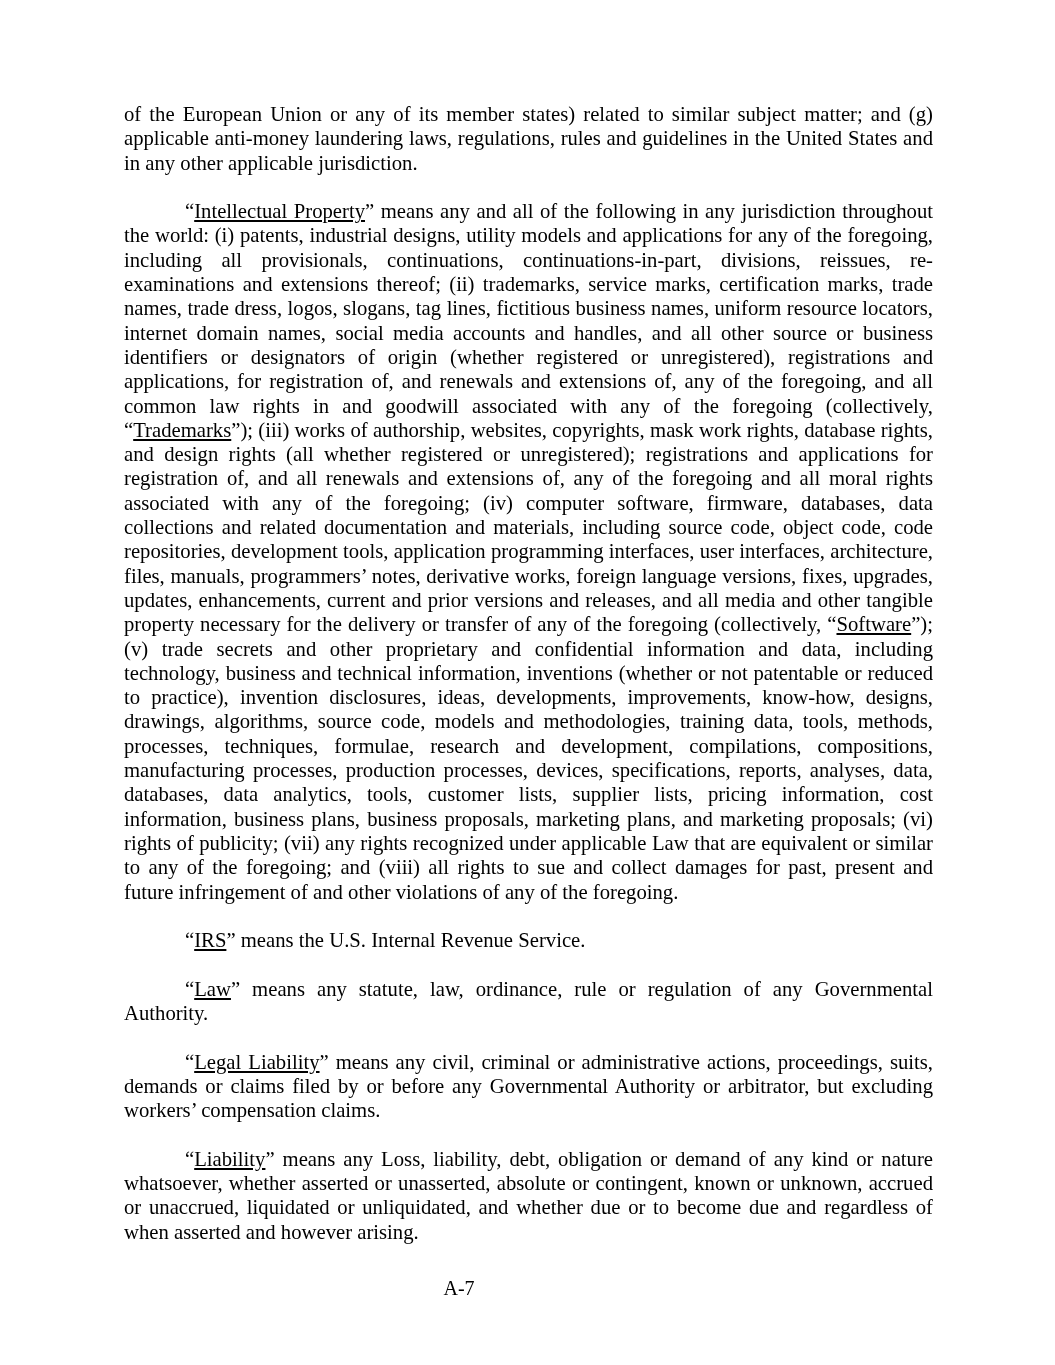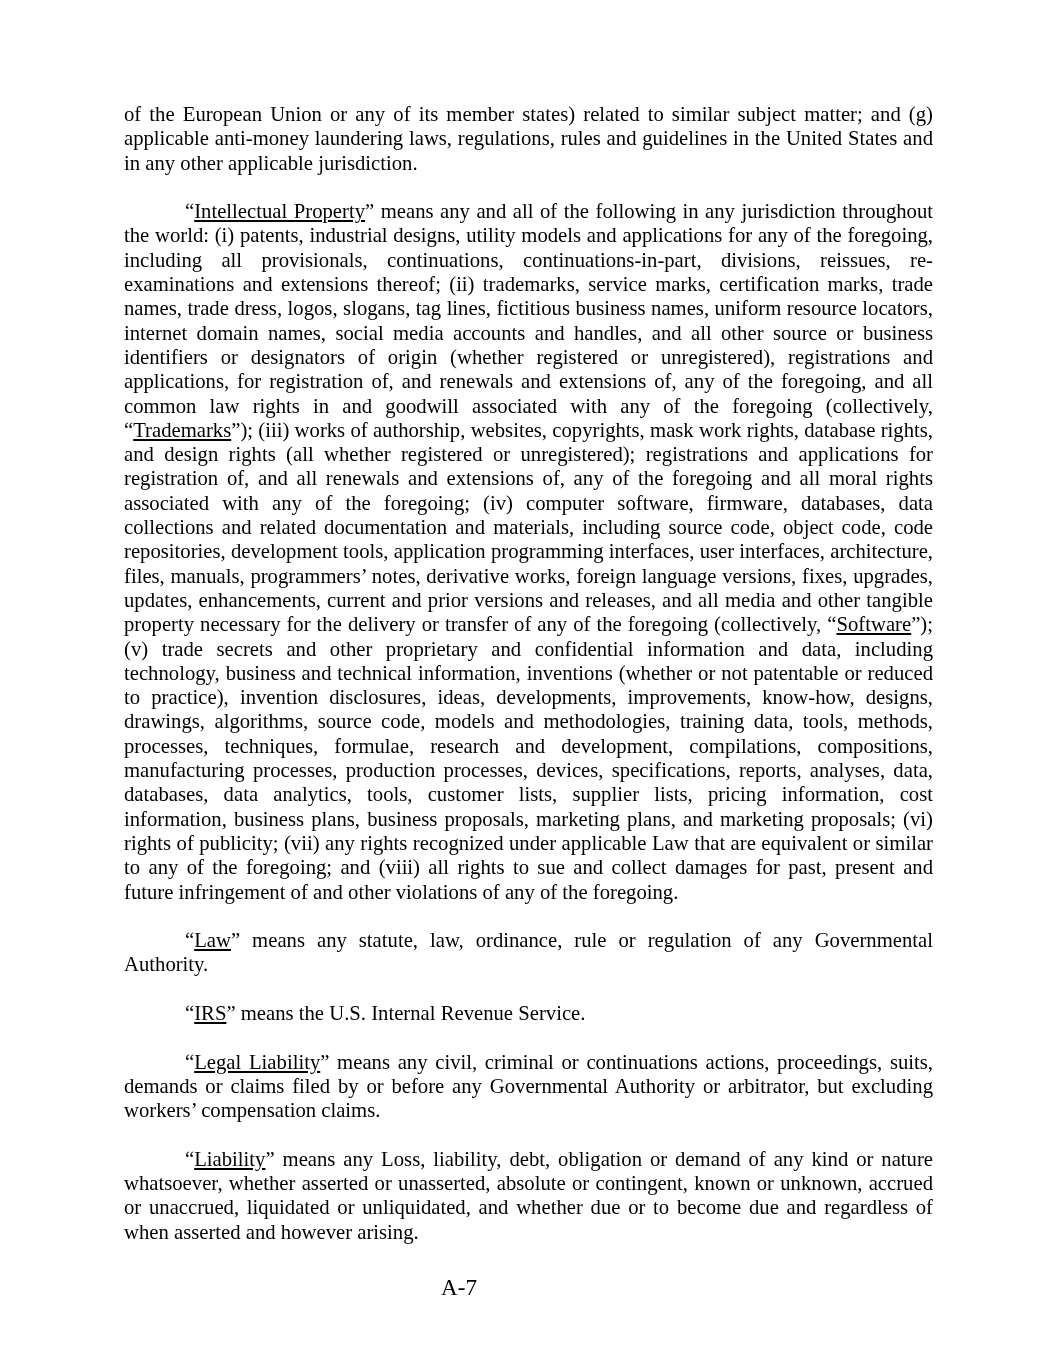--- a/index.html
+++ b/index.html
@@ -36,33 +36,33 @@
     text-decoration: underline;
     text-underline-offset: 2px;
   }
   .footer {
     position: absolute;
     left: 0;
     width: 918px;
     top: 1276px;
     text-align: center;
     font-family: "Liberation Serif", "DejaVu Serif", serif;
-    font-size: 23px;
+    font-size: 20px;
     line-height: 24.3px;
     color: #000000;
   }
 </style>
 </head>
 <body>
 
 <div class="page">
   <div class="body-text">
       <p class="para"><span>of the European Union or any of its member states) related to similar subject matter; and (g) applicable anti-money laundering laws, regulations, rules and guidelines in the United States and in any other applicable jurisdiction.</span></p>
       <p class="para indent"><span>“</span><span class="defined-term">Intellectual Property</span><span>” means any and all of the following in any jurisdiction throughout the world: (i) patents, industrial designs, utility models and applications for any of the foregoing, including all provisionals, continuations, continuations-in-part, divisions, reissues, re-examinations and extensions thereof; (ii) trademarks, service marks, certification marks, trade names, trade dress, logos, slogans, tag lines, fictitious business names, uniform resource locators, internet domain names, social media accounts and handles, and all other source or business identifiers or designators of origin (whether registered or unregistered), registrations and applications, for registration of, and renewals and extensions of, any of the foregoing, and all common law rights in and goodwill associated with any of the foregoing (collectively, “</span><span class="defined-term">Trademarks</span><span>”); (iii) works of authorship, websites, copyrights, mask work rights, database rights, and design rights (all whether registered or unregistered); registrations and applications for registration of, and all renewals and extensions of, any of the foregoing and all moral rights associated with any of the foregoing; (iv) computer software, firmware, databases, data collections and related documentation and materials, including source code, object code, code repositories, development tools, application programming interfaces, user interfaces, architecture, files, manuals, programmers’ notes, derivative works, foreign language versions, fixes, upgrades, updates, enhancements, current and prior versions and releases, and all media and other tangible property necessary for the delivery or transfer of any of the foregoing (collectively, “</span><span class="defined-term">Software</span><span>”); (v) trade secrets and other proprietary and confidential information and data, including technology, business and technical information, inventions (whether or not patentable or reduced to practice), invention disclosures, ideas, developments, improvements, know-how, designs, drawings, algorithms, source code, models and methodologies, training data, tools, methods, processes, techniques, formulae, research and development, compilations, compositions, manufacturing processes, production processes, devices, specifications, reports, analyses, data, databases, data analytics, tools, customer lists, supplier lists, pricing information, cost information, business plans, business proposals, marketing plans, and marketing proposals; (vi) rights of publicity; (vii) any rights recognized under applicable Law that are equivalent or similar to any of the foregoing; and (viii) all rights to sue and collect damages for past, present and future infringement of and other violations of any of the foregoing.</span></p>
+      <p class="para indent"><span>“</span><span class="defined-term">IRS</span><span>” means the U.S. Internal Revenue Service.</span></p>
       <p class="para indent"><span>“</span><span class="defined-term">Law</span><span>” means any statute, law, ordinance, rule or regulation of any Governmental Authority.</span></p>
-      <p class="para indent"><span>“</span><span class="defined-term">IRS</span><span>” means the U.S. Internal Revenue Service.</span></p>
-      <p class="para indent"><span>“</span><span class="defined-term">Legal Liability</span><span>” means any civil, criminal or continuations actions, proceedings, suits, demands or claims filed by or before any Governmental Authority or arbitrator, but excluding workers’ compensation claims.</span></p>
+      <p class="para indent"><span>“</span><span class="defined-term">Legal Liability</span><span>” means any civil, criminal or administrative actions, proceedings, suits, demands or claims filed by or before any Governmental Authority or arbitrator, but excluding workers’ compensation claims.</span></p>
       <p class="para indent"><span>“</span><span class="defined-term">Liability</span><span>” means any Loss, liability, debt, obligation or demand of any kind or nature whatsoever, whether asserted or unasserted, absolute or contingent, known or unknown, accrued or unaccrued, liquidated or unliquidated, and whether due or to become due and regardless of when asserted and however arising.</span></p>
     </div>
   <div class="footer">
     <span>A-7</span>
   </div>
 </div>
 
 </body></html>

